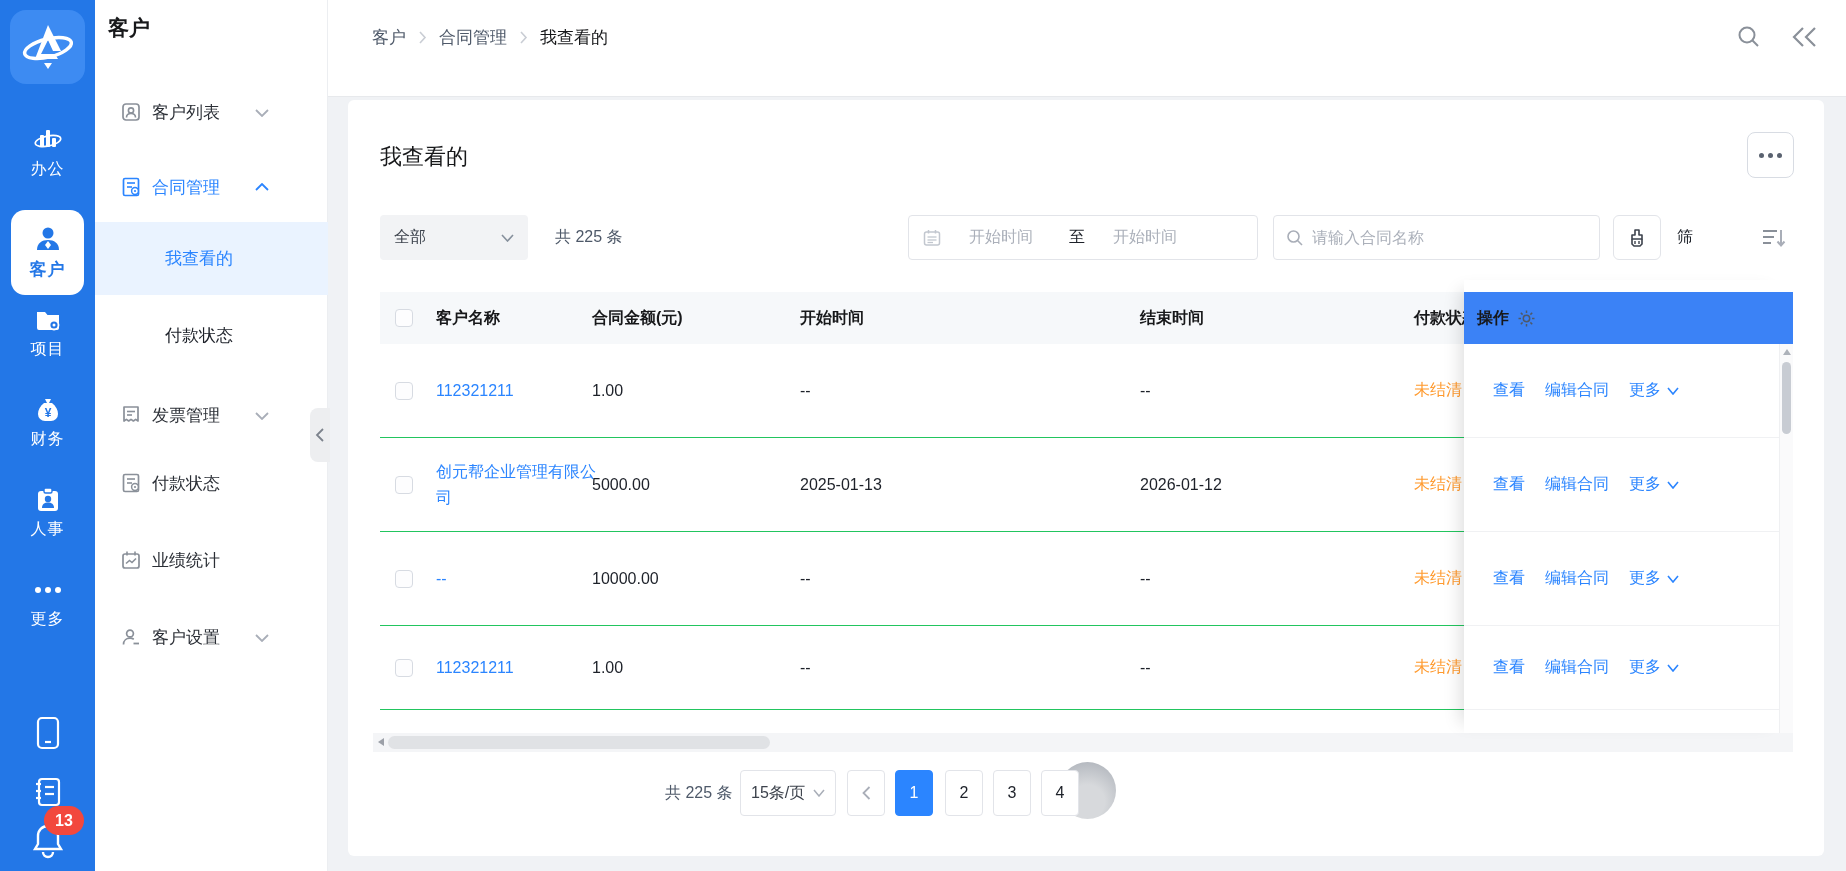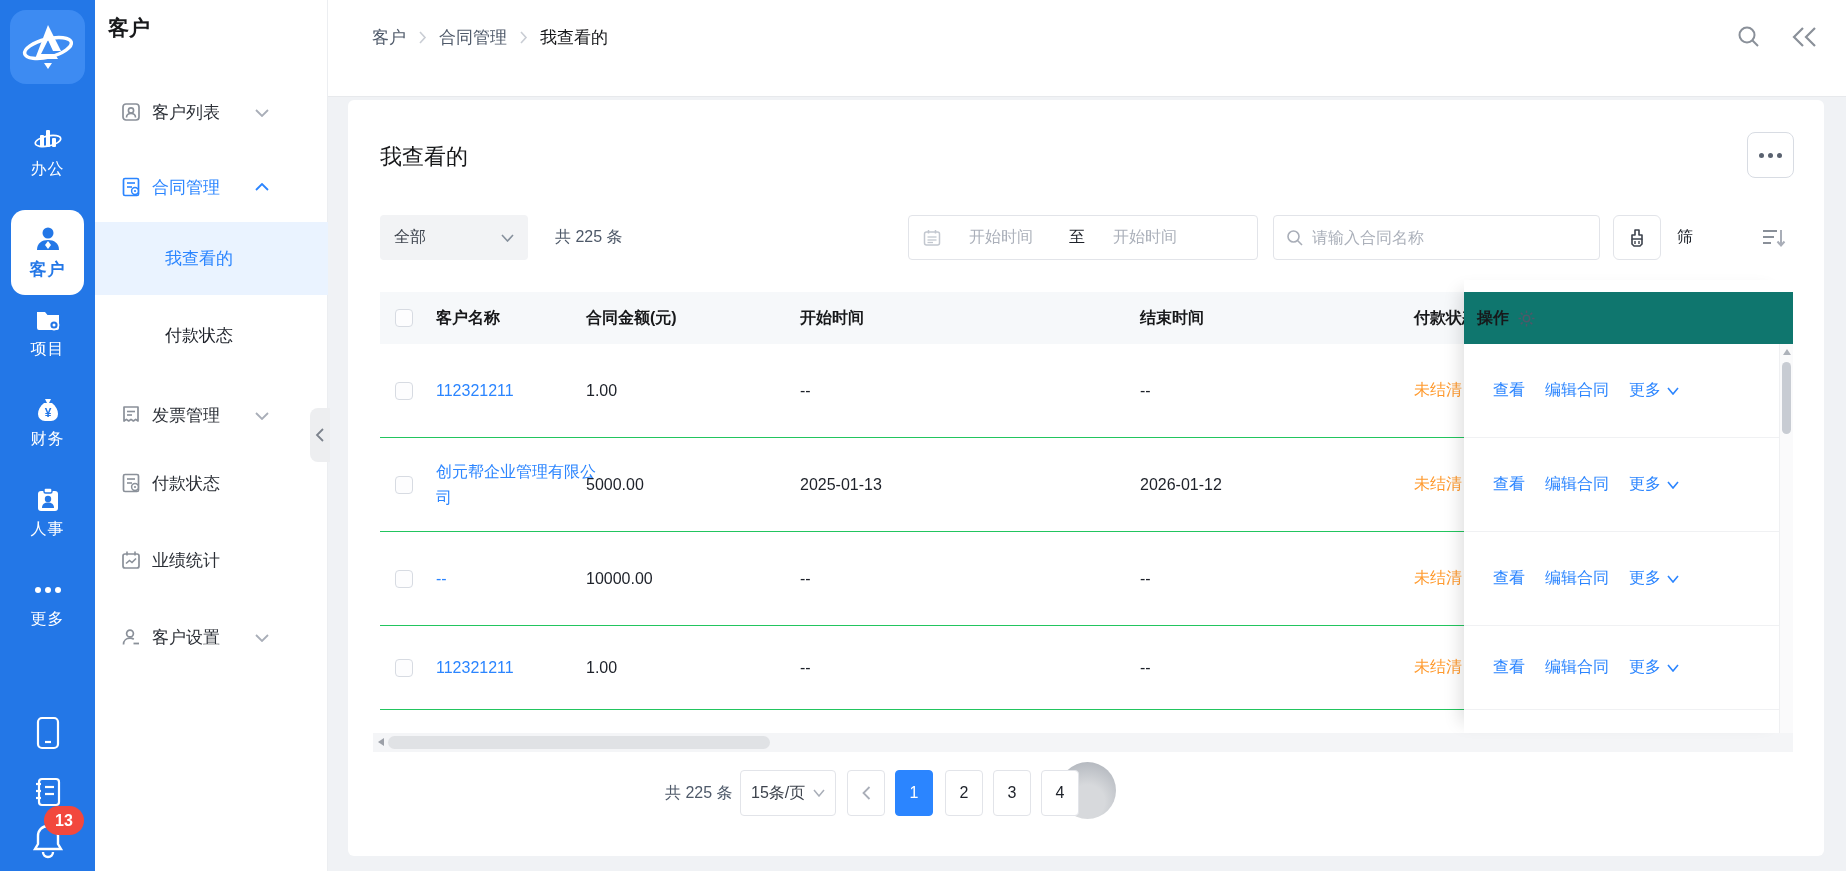--- a/index.html
+++ b/index.html
@@ -55,30 +55,30 @@
   .searchbox input{border:none;outline:none;font-size:16px;width:250px;color:#000000;font-family:Liberation Sans, sans-serif;}
   .searchbox input::placeholder{color:#ABB0BA;}
   .brush-btn{left:1265px;width:48px;border:1px solid #E2E4E9;border-radius:6px;justify-content:center;cursor:pointer;background:#fff;}
   .fshai{left:1329px;color:#1D2129;}
   .sort-ic{left:1412px;cursor:pointer;}
 
   
   .thead{position:absolute;left:32px;top:192px;width:1413px;height:52px;background:#F6F8FA;font-weight:700;font-size:16px;color:#17181A;z-index:1;}
   .tr{position:absolute;left:32px;width:1413px;border-bottom:1px solid #22c55e;font-size:16px;}
   .cell{position:absolute;display:flex;align-items:center;height:100%;}
-  .c-check{left:15px;}  .c-name{left:56px;width:166px;}  .c-amount{left:206px;text-align:right;}
+  .c-check{left:15px;}  .c-name{left:56px;width:166px;}  .c-amount{left:212px;text-align:right;}
   .c-start{left:420px;} .c-end{left:760px;} .c-status{left:1034px;}
   .chk{width:18px;height:18px;border:1.5px solid #D7DBE2;border-radius:4px;background:#FDFDFE;cursor:pointer;}
   .link{color:#2B85FF;cursor:pointer;}
   .status{color:#FF9A2E;white-space:nowrap;}
   .namecell{line-height:26px;}
 
   
   .fixedcol{position:absolute;left:1116px;top:180px;width:329px;height:453px;background:#fff;box-shadow:-14px 0 16px -10px rgba(0,0,0,0.13);z-index:3;}
-  .fixedcol .fhead{position:absolute;left:0;top:12px;width:329px;height:52px;background:#0f766e;display:flex;align-items:center;font-weight:700;font-size:16px;color:#17181A;}
+  .fixedcol .fhead{position:absolute;left:0;top:12px;width:329px;height:52px;background:#3b82f6;display:flex;align-items:center;font-weight:700;font-size:16px;color:#17181A;}
   .frowact{position:absolute;left:0;width:315px;display:flex;align-items:center;gap:20px;font-size:16px;border-bottom:1px solid #F0F1F3;}
   .vsb{position:absolute;right:0;top:64px;width:14px;height:389px;background:#FAFAFB;border-left:1px solid #EFF0F2;}
   .vsb .uparr{position:absolute;left:3px;top:5px;width:0;height:0;border-left:4px solid transparent;border-right:4px solid transparent;border-bottom:6px solid #ADB2BA;}
   .vsb .thumb{position:absolute;left:2px;top:18px;width:9px;height:72px;background:#C8CCD3;border-radius:5px;}
 
   
   .hsb{position:absolute;left:25px;top:633px;width:1420px;height:19px;background:#F4F5F7;}
   .hsb .larr{position:absolute;left:5px;top:5px;width:0;height:0;border-top:4px solid transparent;border-bottom:4px solid transparent;border-right:6px solid #9CA0A8;}
   .hsb .thumb{position:absolute;left:15px;top:3px;width:382px;height:13px;background:#E0E2E5;border-radius:7px;}
 

